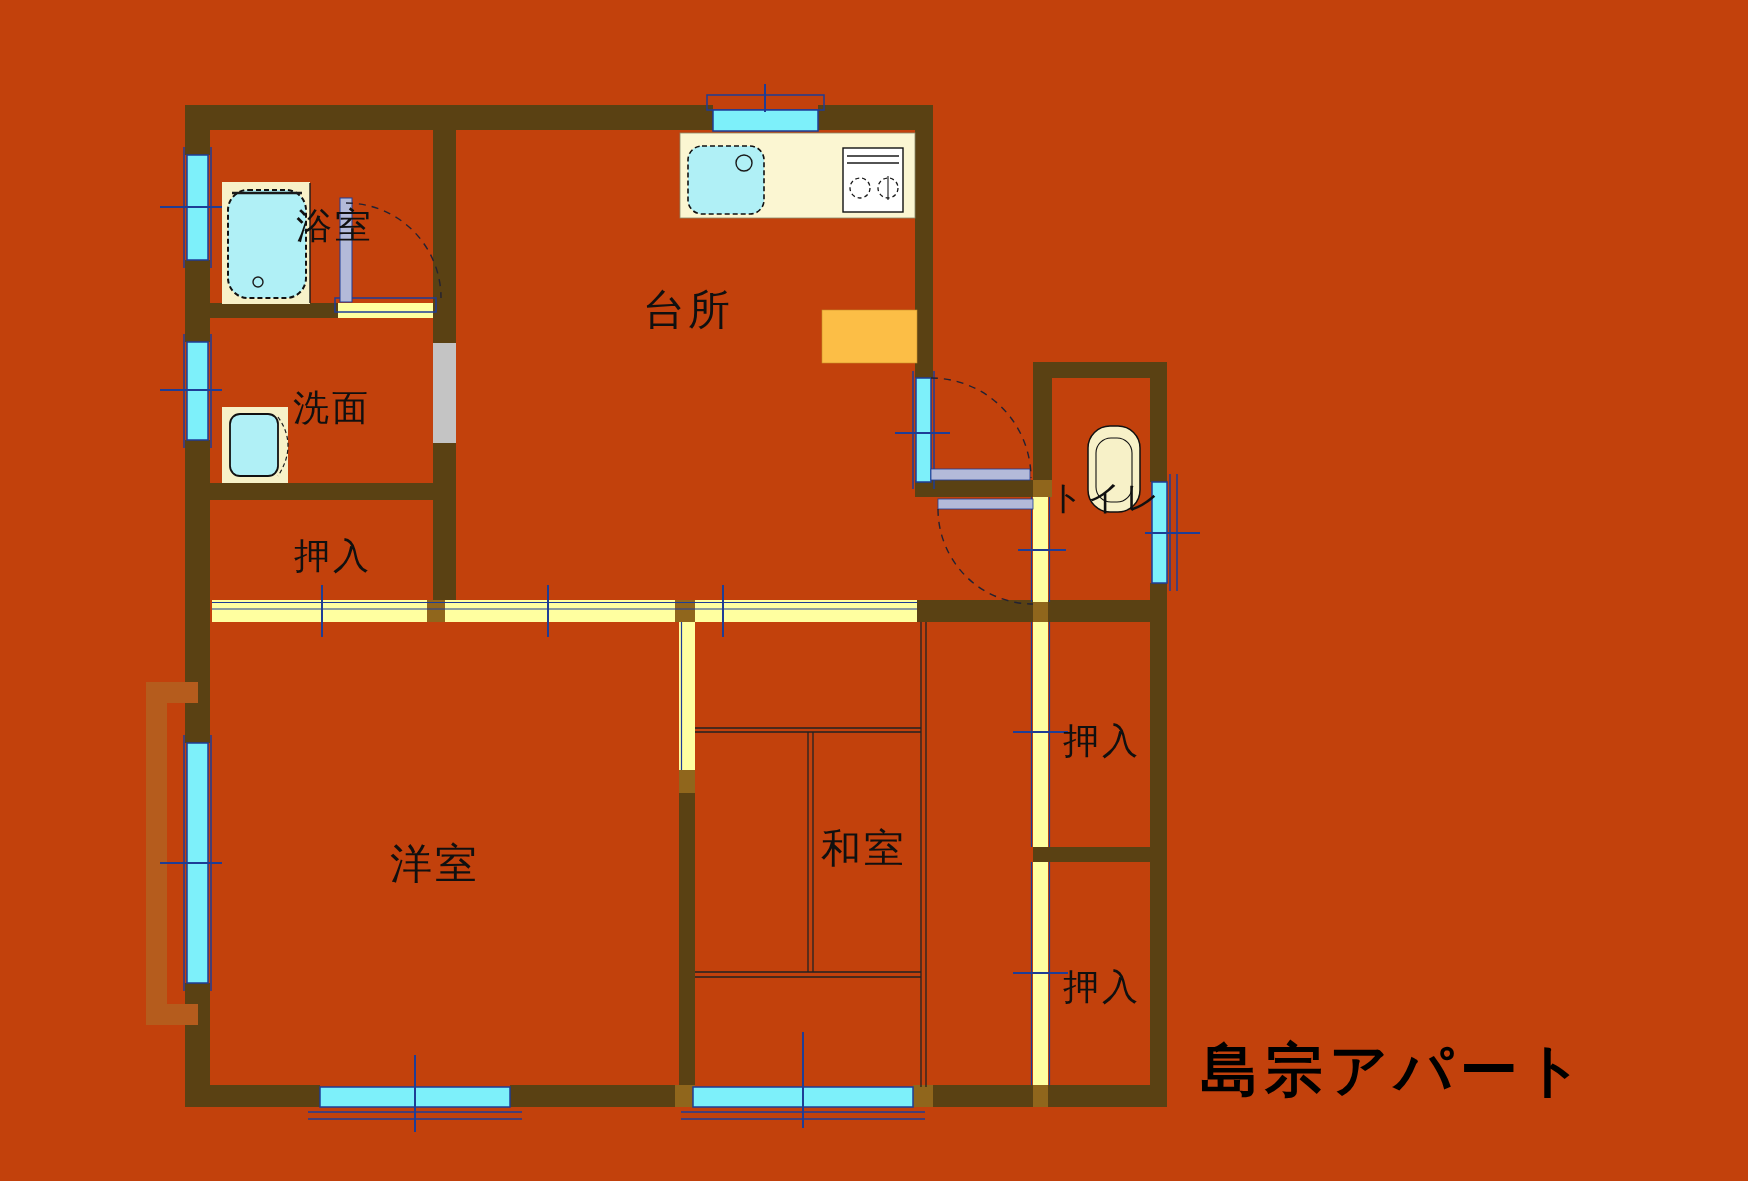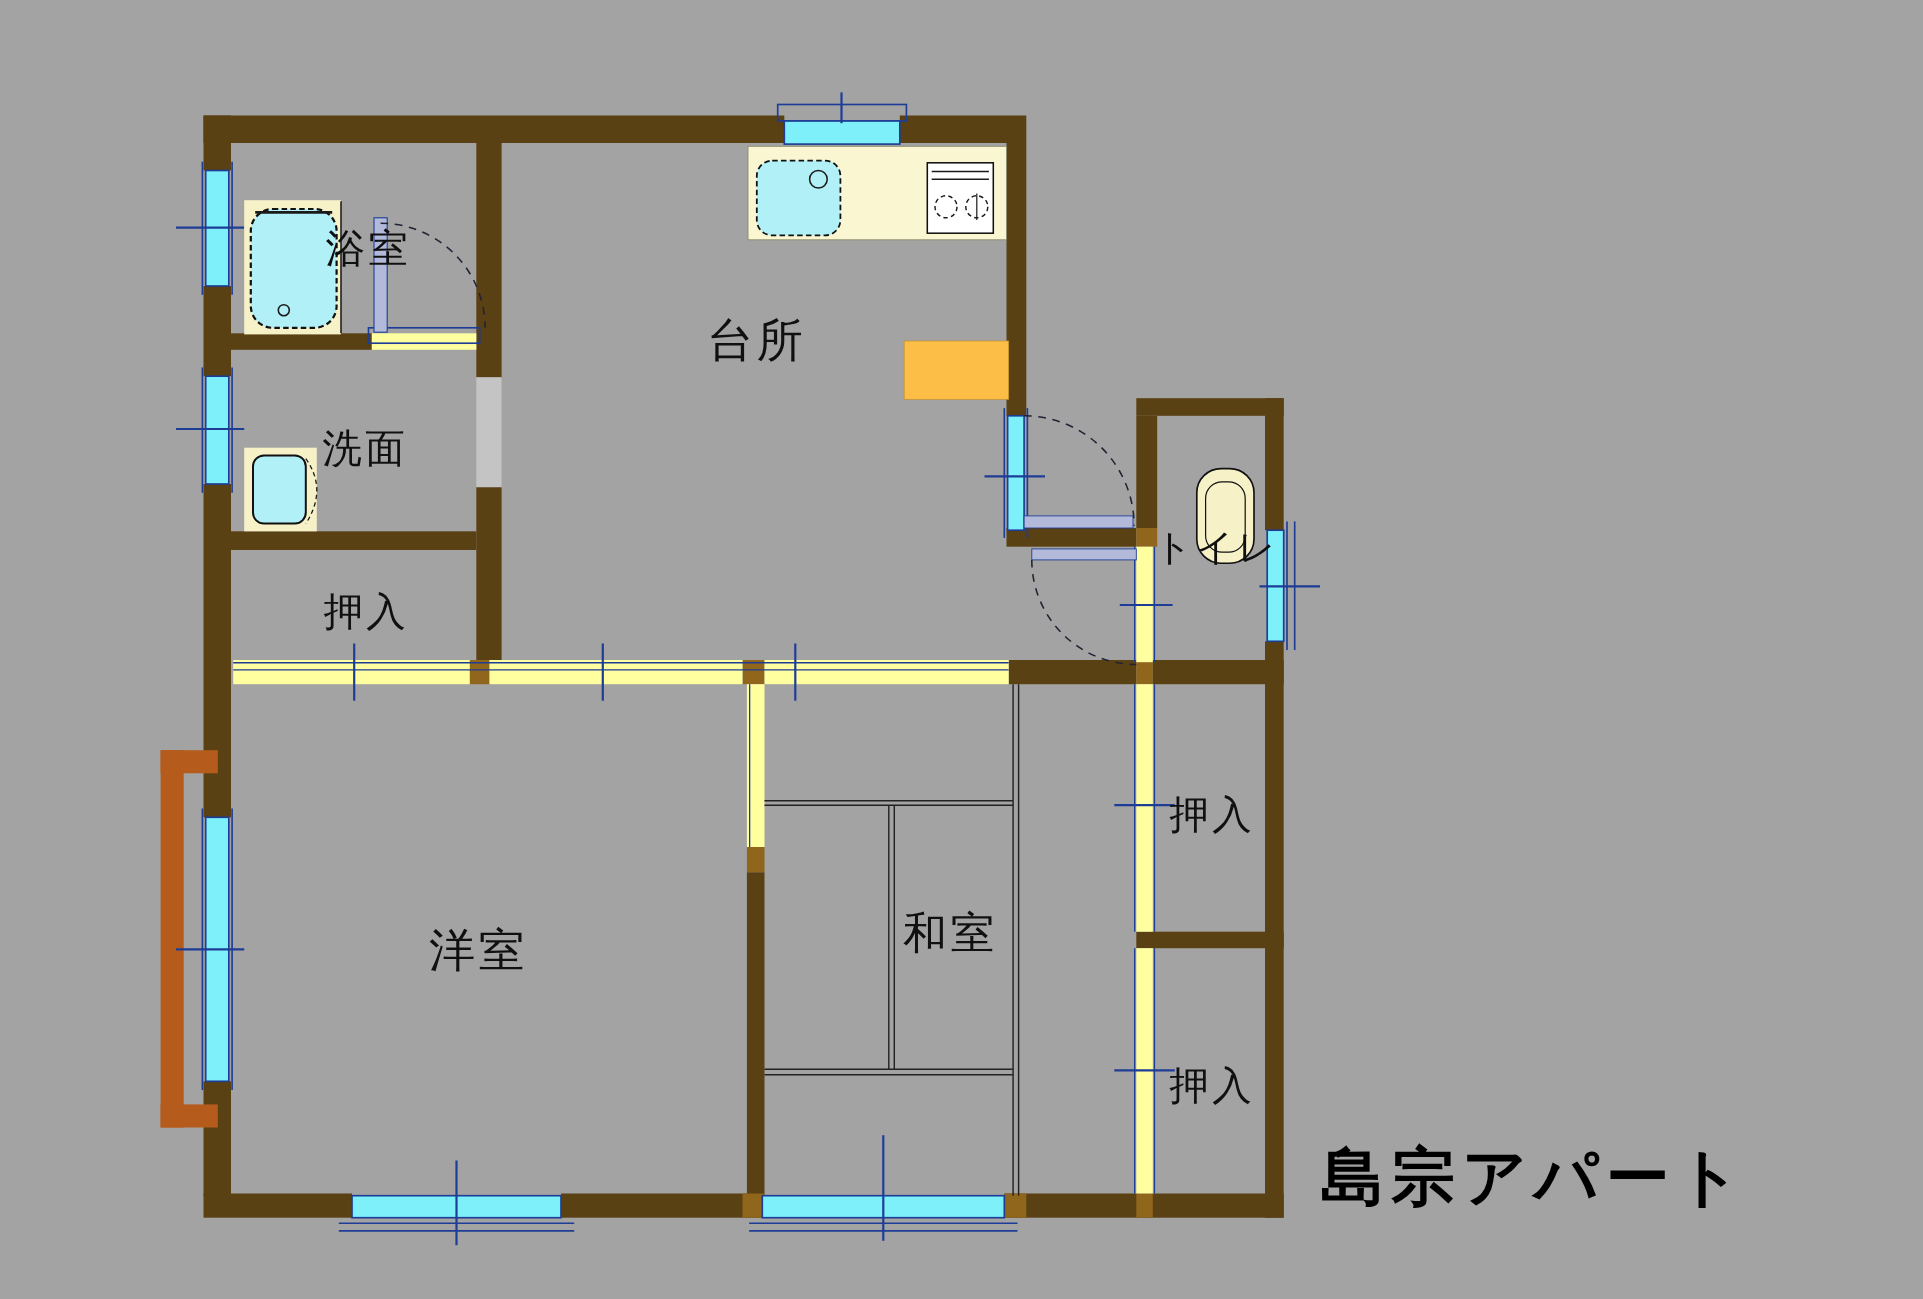--- a/index.html
+++ b/index.html
@@ -1,16 +1,16 @@
 <!DOCTYPE html>
 <html style="--c-wall: #5a4113; --c-joint: #90661c; --c-window: #7df0fa; --c-frame: #1e3d96; --c-fusuma: #ffffa0; --c-counter: #fbf6d2; --c-fixture: #b0f0f6; --c-surround: #f7f1c8; --c-appliance: #fcbe46; --c-balcony: #b55c1d; --c-sill: #b3bad9; --c-graypanel: #c4c4c4;"><head>
 <meta charset="utf-8">
 <style>
   html,body{margin:0;padding:0;background:#ffffff;}
-  .canvas{position:relative;width:1748px;height:1181px;background:#a3a3a3;overflow:hidden;
+  .canvas{position:relative;width:1748px;height:1181px;background:#c2410c;overflow:hidden;
           font-family:"Liberation Sans",sans-serif;}
   svg{display:block}
   .wall{fill:var(--c-wall);}
   .joint{fill:var(--c-joint);}
   .graypanel{fill:var(--c-graypanel);}
   .window{fill:var(--c-window);stroke:var(--c-frame);stroke-width:1.5;}
   .frameline{stroke:var(--c-frame);stroke-width:1.5;fill:none;}
   .tick{stroke:var(--c-frame);stroke-width:2;fill:none;}
   .fusuma{fill:var(--c-fusuma);}
   .fusline{stroke:var(--c-frame);stroke-width:1.2;fill:none;}

